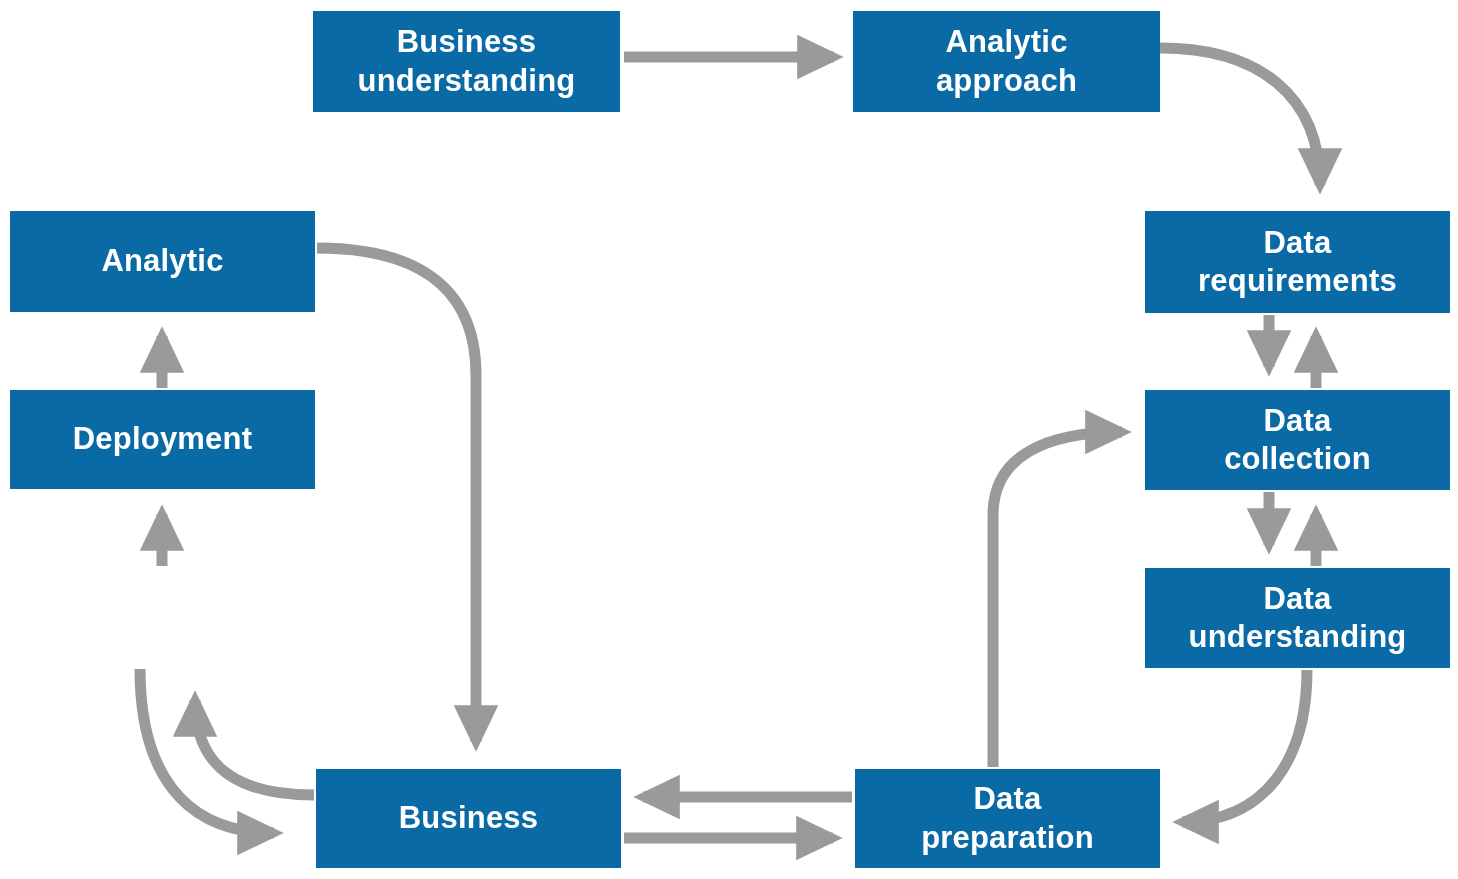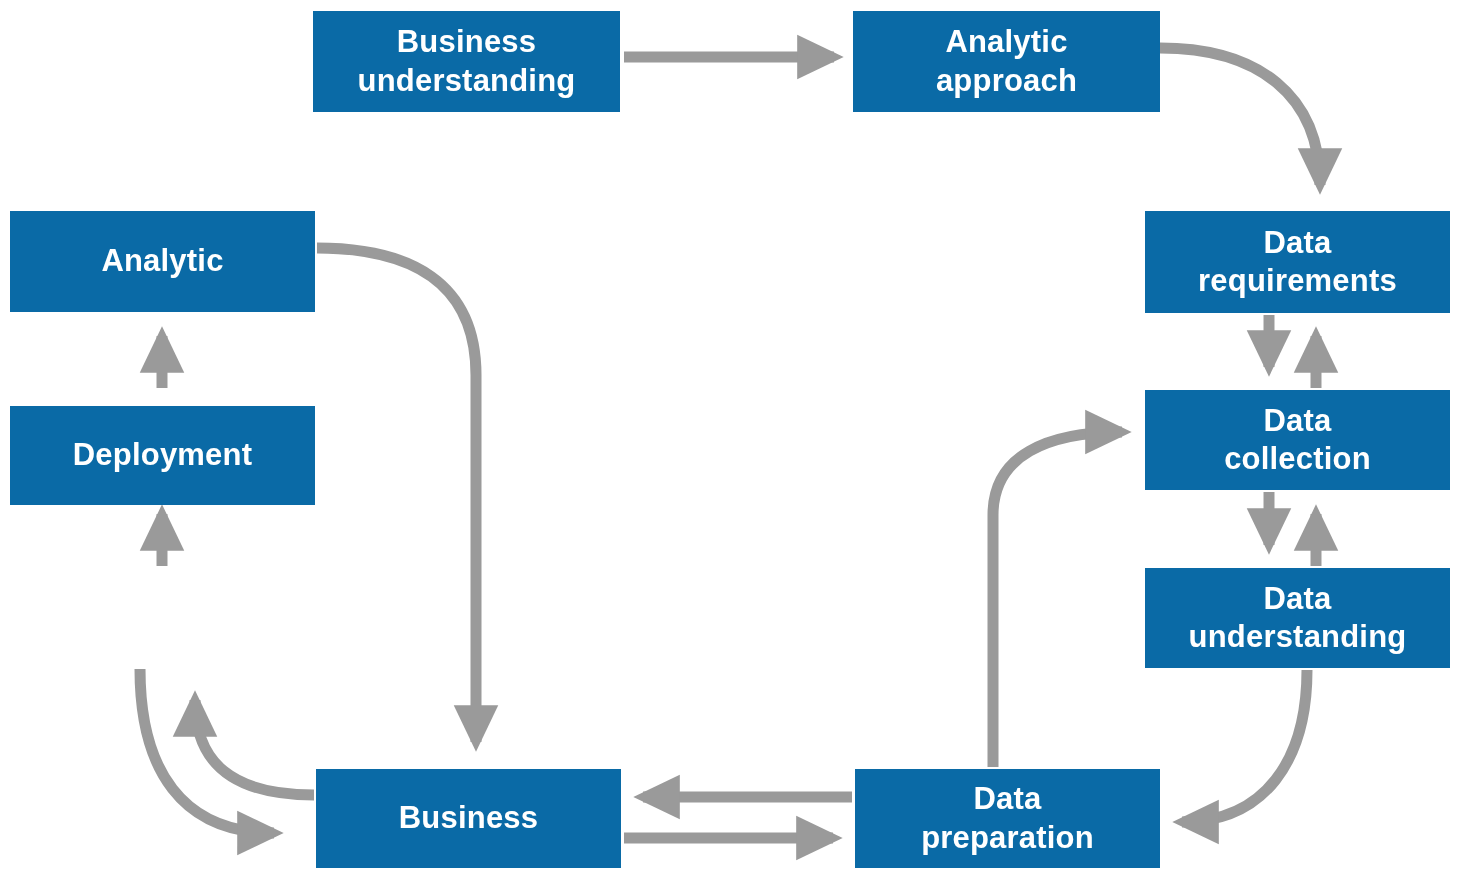--- a/index.html
+++ b/index.html
@@ -91,16 +91,16 @@
 approach</div>
   <div class="node" style="left: 1145px; top: 211px; width: 305px; height: 102px; background: rgb(10, 106, 166); color: rgb(255, 255, 255);">Data
 requirements</div>
   <div class="node" style="left: 1145px; top: 390px; width: 305px; height: 100px; background: rgb(10, 106, 166); color: rgb(255, 255, 255);">Data
 collection</div>
   <div class="node" style="left: 1145px; top: 568px; width: 305px; height: 100px; background: rgb(10, 106, 166); color: rgb(255, 255, 255);">Data
 understanding</div>
   <div class="node" style="left: 855px; top: 769px; width: 305px; height: 99px; background: rgb(10, 106, 166); color: rgb(255, 255, 255);">Data
 preparation</div>
   <div class="node" style="left: 316px; top: 769px; width: 305px; height: 99px; background: rgb(10, 106, 166); color: rgb(255, 255, 255);">Business</div>
-  <div class="node" style="left: 10px; top: 390px; width: 305px; height: 99px; background: rgb(10, 106, 166); color: rgb(255, 255, 255); margin-top: 16px;">Deployment</div>
+  <div class="node" style="left: 10px; top: 390px; width: 305px; height: 99px; background: rgb(10, 106, 166); color: rgb(255, 255, 255);">Deployment</div>
   <div class="node" style="left: 10px; top: 211px; width: 305px; height: 101px; background: rgb(10, 106, 166); color: rgb(255, 255, 255);">Analytic</div>
 
 </div>
 
 </body></html>

